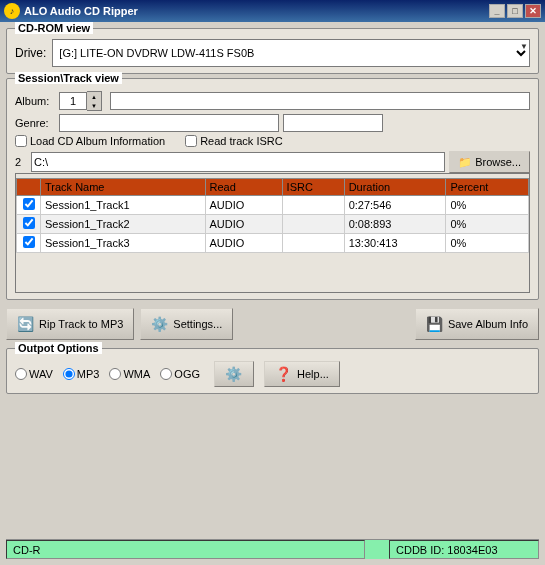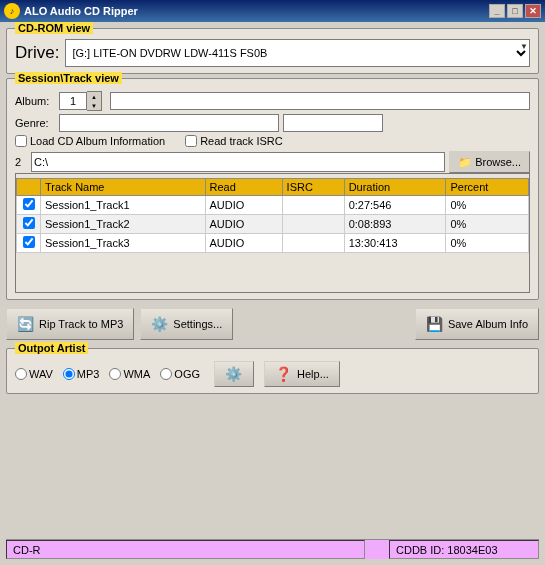--- a/index.html
+++ b/index.html
@@ -71,36 +71,36 @@
       border: 1px solid #8b8b8b;
       border-radius: 2px;
       background: #e8e4dc;
       padding: 6px 8px;
       position: relative;
     }
     .section-title {
       position: absolute;
       top: -7px;
       left: 8px;
-      background: #fde047;
+      background: #ffffff;
       padding: 0 3px;
       font-weight: bold;
       font-size: 11px;
       color: #000;
     }
 
     
     .cdrom-section { padding-top: 10px; }
     .drive-row {
       display: flex;
       align-items: center;
       gap: 6px;
     }
     .drive-label {
-      font-size: 17px;
+      font-size: 12px;
       white-space: nowrap;
     }
     .drive-select-wrapper {
       flex: 1;
       position: relative;
     }
     .drive-select-wrapper select {
       width: 100%;
       height: 28px;
       border: 1px solid #7a7a7a;
@@ -213,21 +213,21 @@
     }
 
     
     .track-table {
       width: 100%;
       border-collapse: collapse;
       font-size: 11px;
       margin-top: 4px;
     }
     .track-table th {
-      background: #eab308;
+      background: #c2410c;
       border: 1px solid #8b8b8b;
       padding: 2px 4px;
       text-align: left;
       font-weight: normal;
     }
     .track-table td {
       border: 1px solid #ccc;
       padding: 2px 4px;
       background: white;
     }
@@ -272,21 +272,21 @@
     }
     .radio-item {
       display: flex;
       align-items: center;
       gap: 2px;
       font-size: 11px;
     }
 
     
     .status-bar {
-      background: #f0abfc;
+      background: #86efac;
       border-top: 1px solid #8b8b8b;
       display: flex;
       height: 20px;
       margin-top: auto;
       gap: 24px;
     }
     .status-panel {
       border: 1px inset #8b8b8b;
       padding: 2px 6px;
       font-size: 11px;
@@ -433,21 +433,21 @@
       <span class="btn-icon">⚙️</span>
       <span>Settings...</span>
     </button>
     <button class="action-btn" style="margin-left:auto;">
       <span class="btn-icon">💾</span>
       <span>Save Album Info</span>
     </button>
   </div>
 
   <div class="section output-section">
-    <span class="section-title">Outpot Artist</span>
+    <span class="section-title">Outpot Options</span>
     <div class="output-row">
       <label class="radio-item">
         <input type="radio" name="format" style=""> 
           <span>WAV</span>
       </label>
       <label class="radio-item">
         <input type="radio" name="format" checked="" style=""> 
           <span>MP3</span>
       </label>
       <label class="radio-item">

